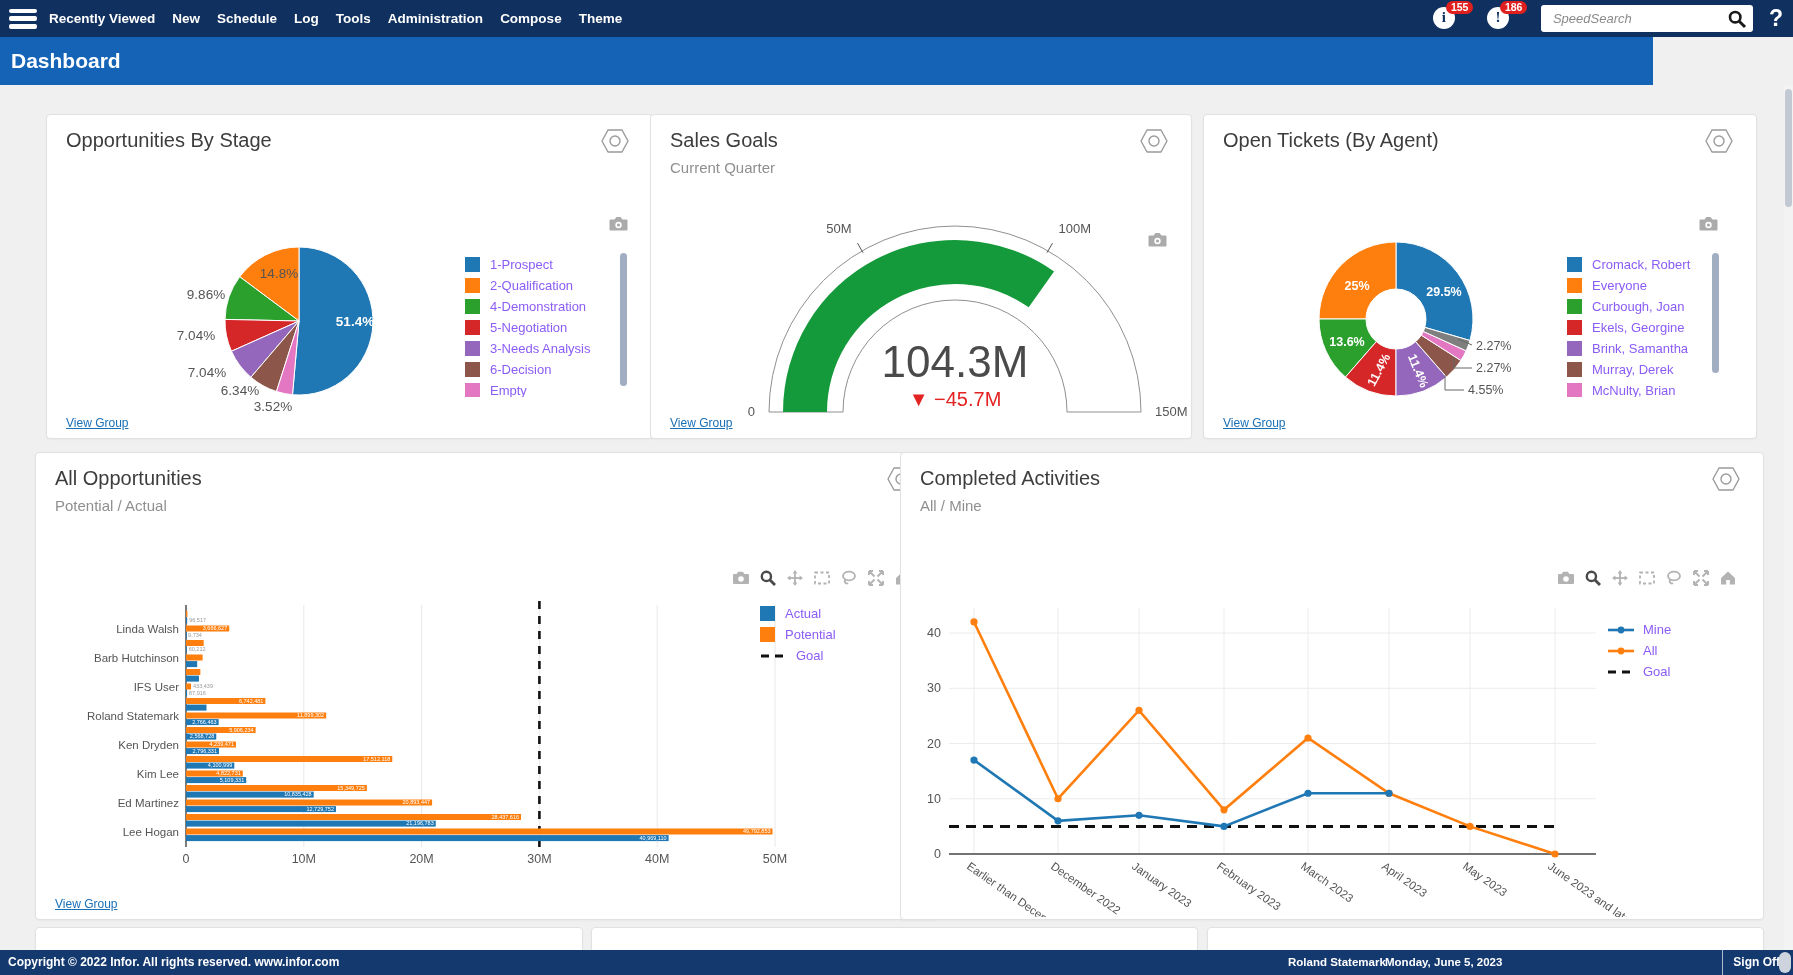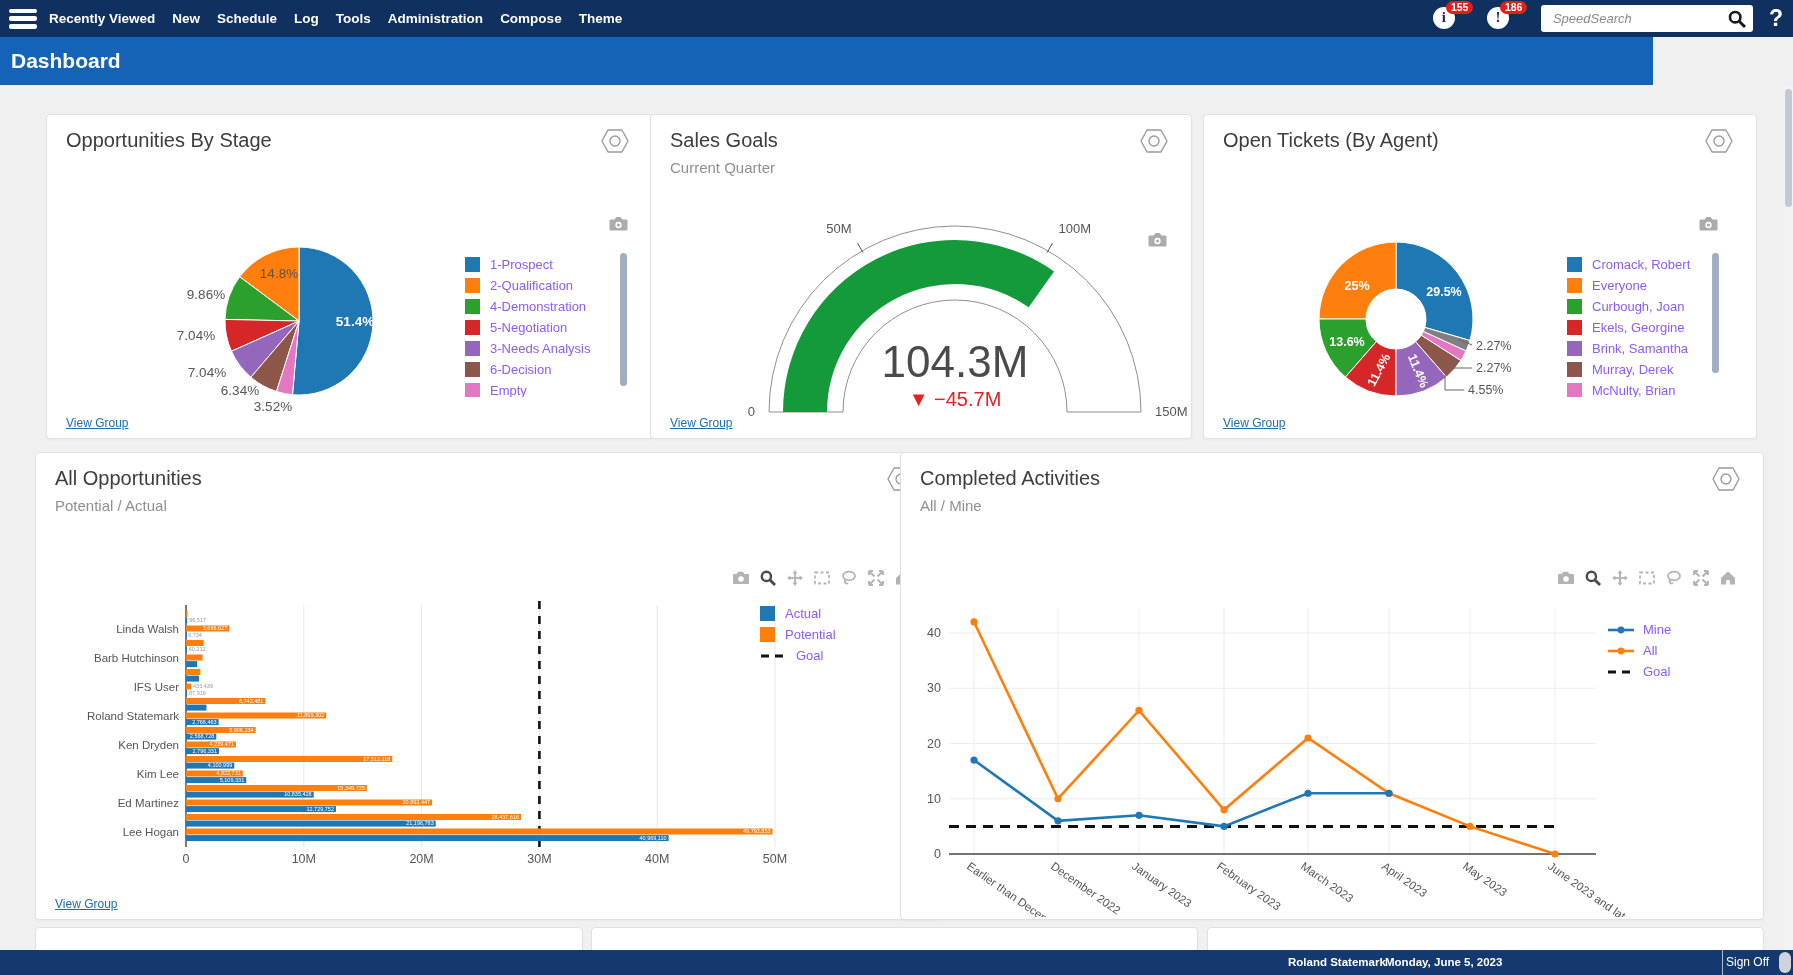--- a/index.html
+++ b/index.html
@@ -39,21 +39,21 @@
   .lg-row{display:flex;align-items:center;height:21px;cursor:pointer;}
   .lg-sw{width:15px;height:15px;margin-right:10px;flex:0 0 auto;}
   .lg-t{font-size:13px;color:#8b5cf6;white-space:nowrap;}
   .lg-mark{margin-right:8px;flex:0 0 auto;}
   .vscroll{position:absolute;width:7px;border-radius:4px;background:#8292ac;opacity:.75;cursor:pointer;}
   
   .footer{position:absolute;left:0;top:950px;width:1793px;height:25px;background:#13396f;z-index:10;color:#fff;font-size:12px;}
   .footer .fl{position:absolute;left:8px;top:0;line-height:25px;font-weight:600;}
   .footer .fr{position:absolute;top:0;line-height:25px;font-size:11.5px;}
   .footer .fdiv{position:absolute;left:1722px;top:0;width:1px;height:25px;background:rgba(255,255,255,.65);}
-  .footer .signoff{position:absolute;left:1726px;top:0;width:54px;text-align:left;line-height:25px;font-weight:400;font-size:12px;cursor:pointer;}
+  .footer .signoff{position:absolute;left:1726px;top:0;width:54px;text-align:right;line-height:25px;font-weight:700;font-size:12px;cursor:pointer;}
   .scrollcorner{position:absolute;left:1779px;top:2px;width:12px;height:21px;border-radius:6px;background:#cdd4dd;cursor:pointer;}
   
   .pgsb{position:absolute;right:0;top:85px;width:9px;height:865px;background:#f3f3f3;z-index:6;}
   .pgsb .thumb{position:absolute;left:1px;top:4px;width:7px;height:118px;border-radius:4px;background:#c2c9d3;cursor:pointer;}
 </style>
 </head>
 <body>
 
 <div class="topnav">
   <div class="hamburger">
@@ -494,20 +494,21 @@
         <span class="lg-t">Goal</span>
       </div>
     </div>
 </div>
 
 <div class="card" style="left:35px;top:927px;width:546px;height:40px;"></div>
 <div class="card" style="left:591px;top:927px;width:605px;height:40px;"></div>
 <div class="card" style="left:1207px;top:927px;width:555px;height:40px;"></div>
 
 <div class="footer">
+  <div class="fl">Copyright © 2022 Infor. All rights reserved. www.infor.com</div>
   <div class="fr" style="left:1288px;font-weight:700;">Roland Statemark</div>
   <div class="fr" style="left:1385px;font-weight:600;">Monday, June 5, 2023</div>
   <div class="fr" style="left:1523px;font-weight:600;margin-top:18px;">(UTC-08:00) Pacific Time (US &amp; Canada)</div>
   <div class="fdiv"></div>
   <div class="signoff">Sign Off</div>
   <div class="scrollcorner"></div>
 </div>
 
 <div class="pgsb">
     <div class="thumb"></div>

